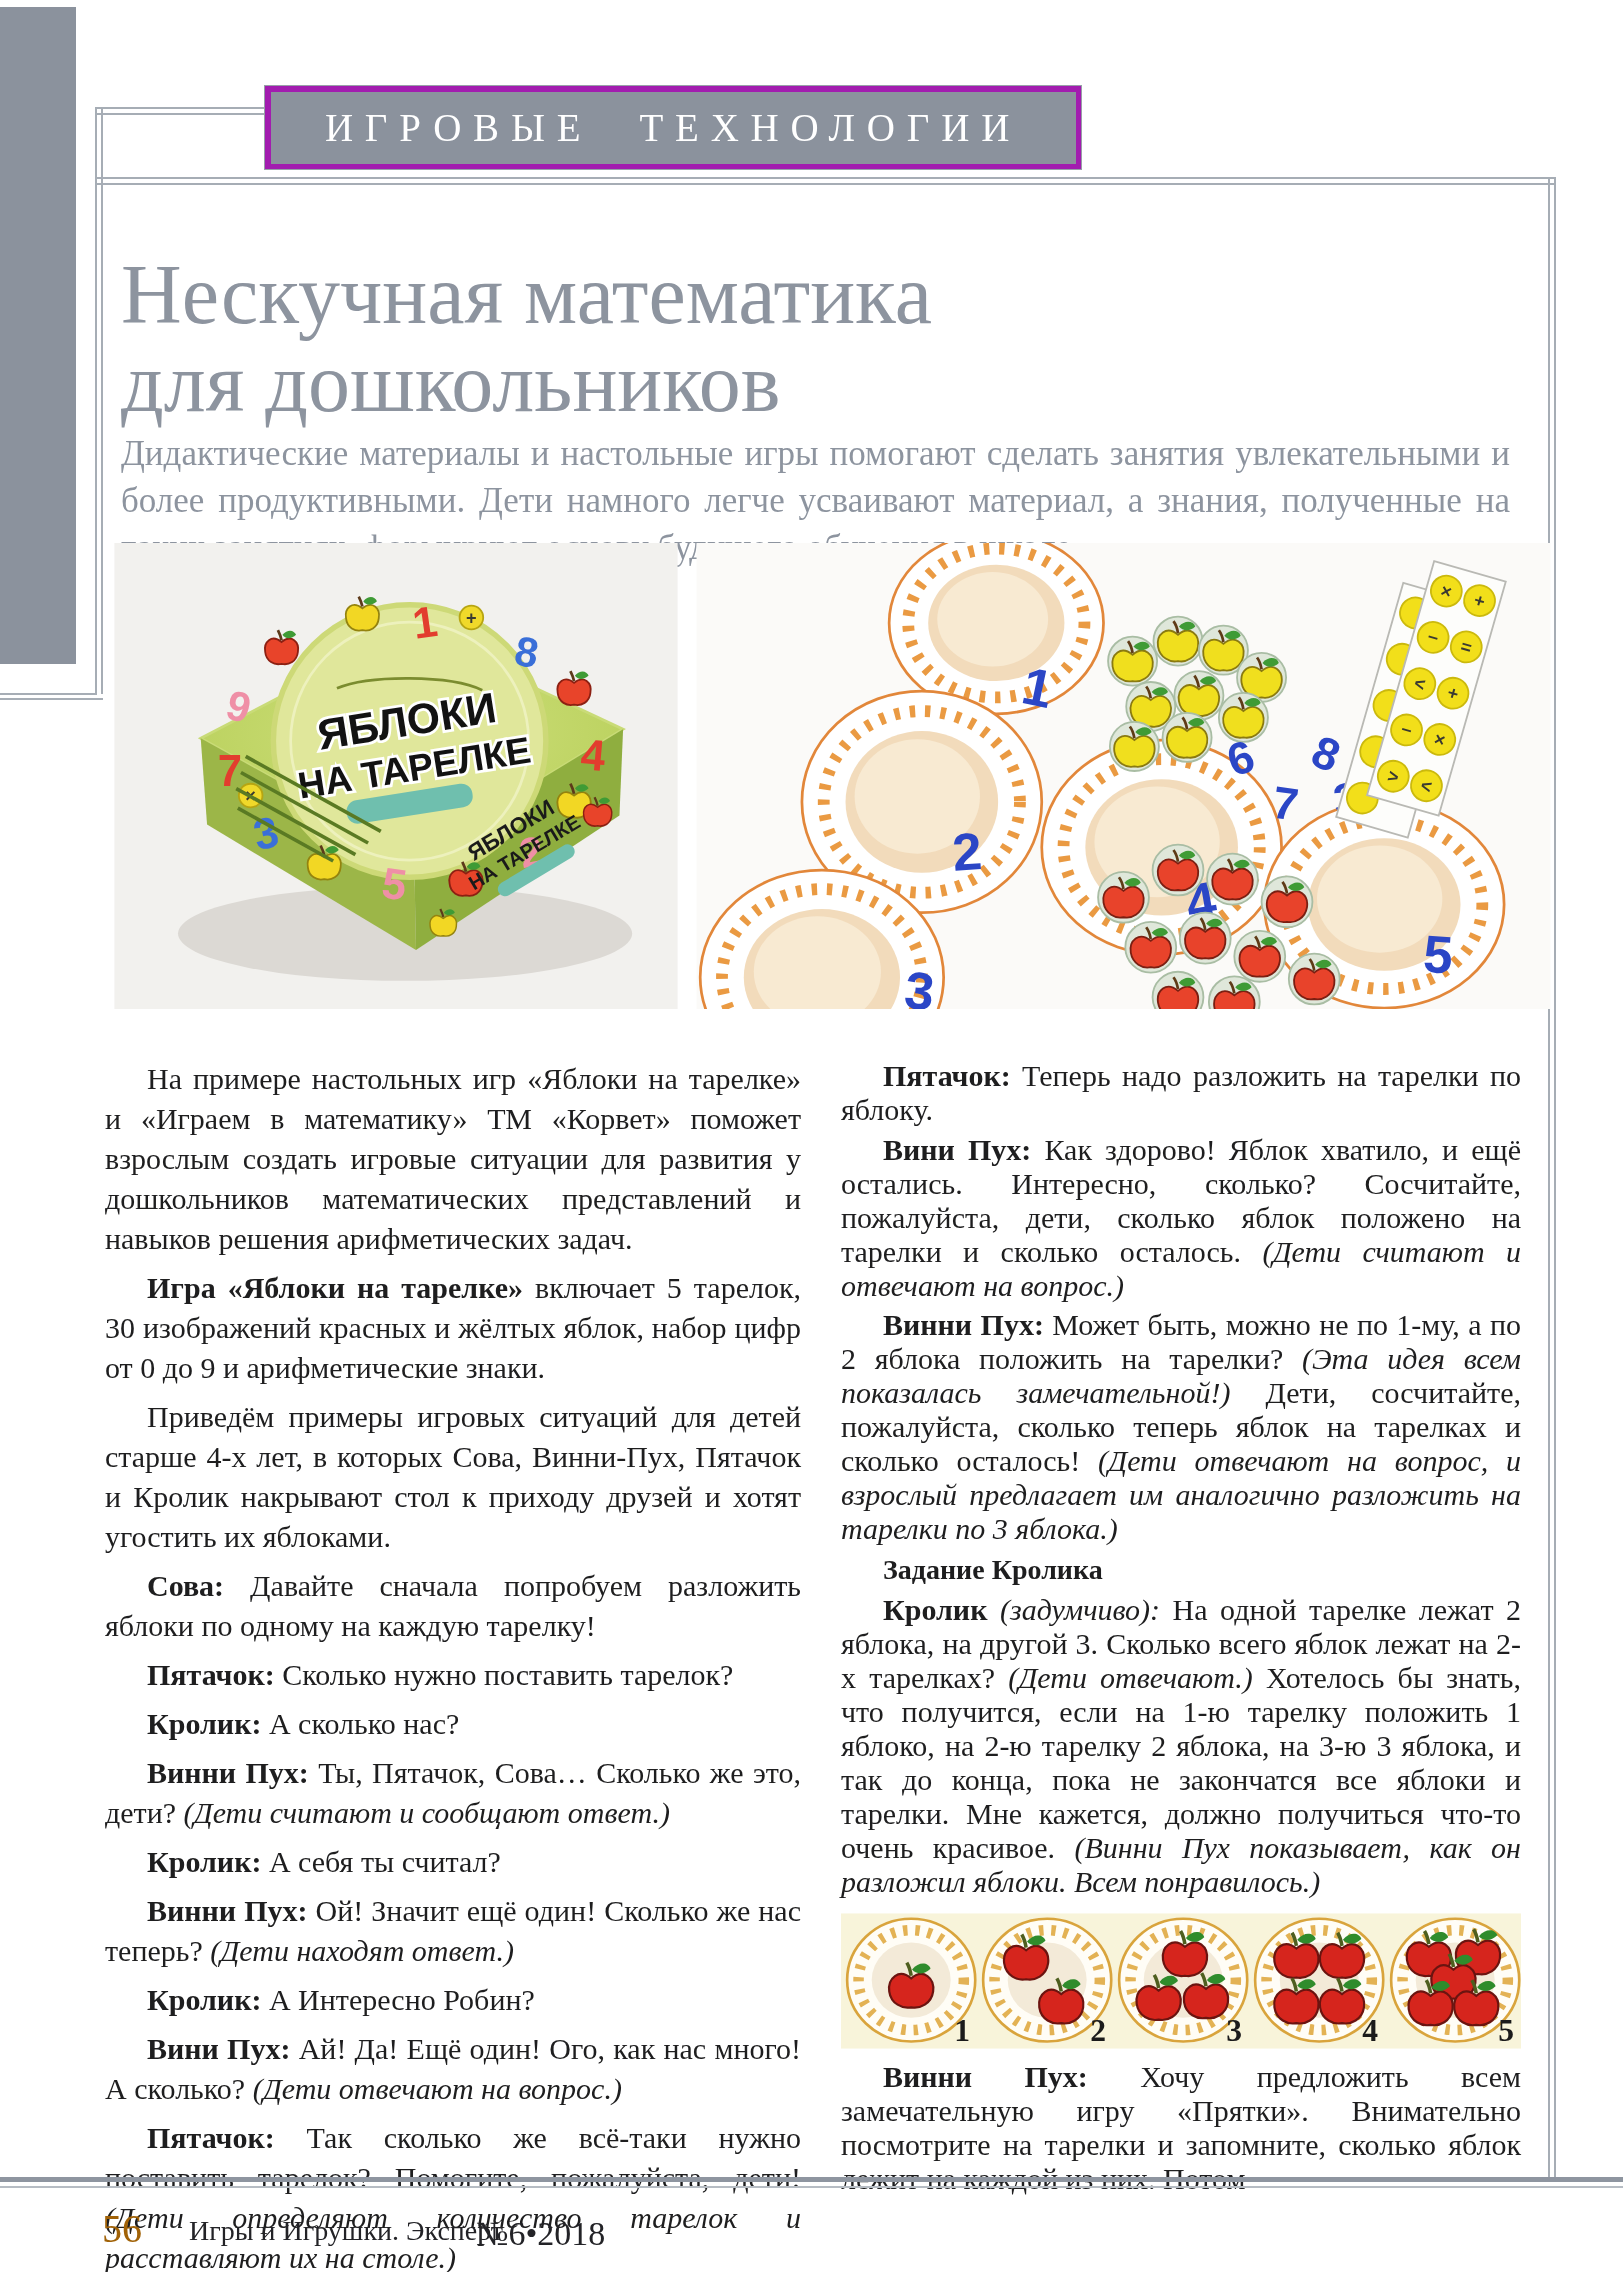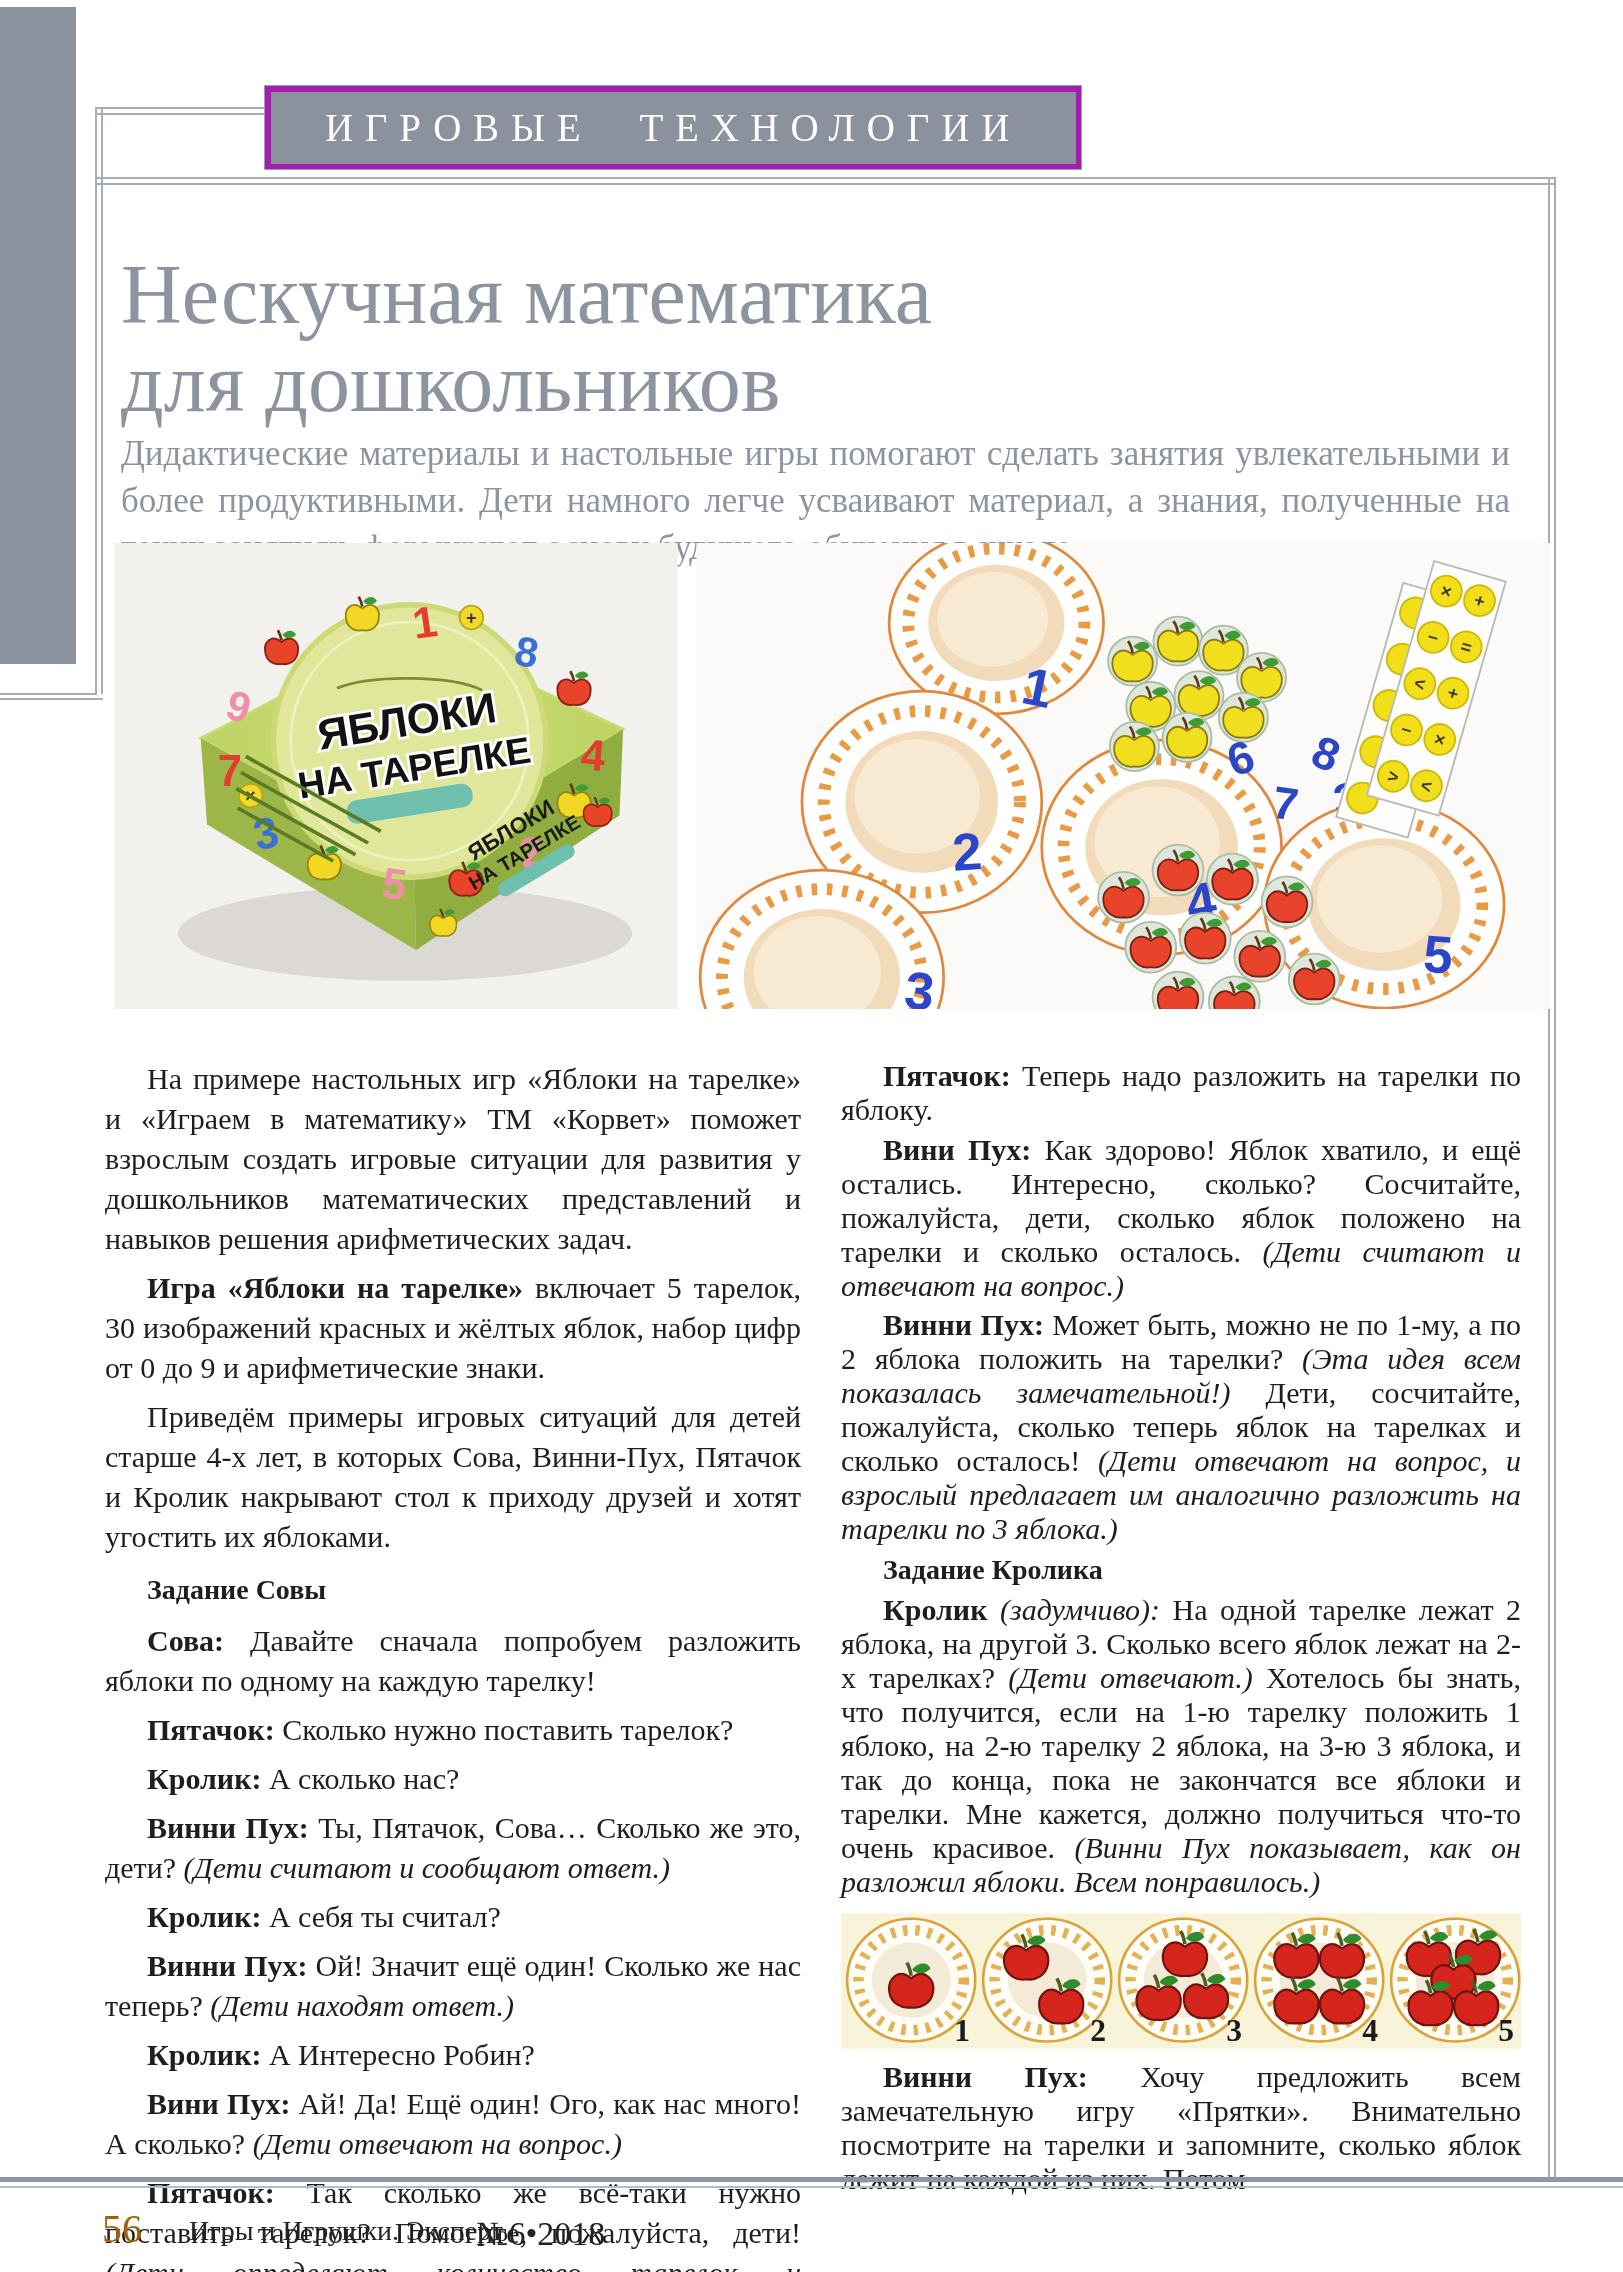--- a/index.html
+++ b/index.html
@@ -290,21 +290,20 @@
         <circle cx="60" cy="240" r="17" fill="#f2df1a" stroke="#cbb90d" stroke-width="2"></circle>
           <text class="signchar" x="60" y="247">&lt;</text>
       </g>
     </svg>
   </div>
 
   <div class="col col-left">
       <p class="para"><span class="n">На примере настольных игр «Яблоки на тарелке» и «Играем в математику» ТМ «Корвет» поможет взрослым создать игровые ситуации для развития у дошкольников математических представлений и навыков решения арифметических задач.</span></p>
       <p class="para"><span class="b">Игра «Яблоки на тарелке» </span><span class="n">включает 5 тарелок, 30 изображений красных и жёлтых яблок, набор цифр от 0 до 9 и арифметические знаки.</span></p>
       <p class="para"><span class="n">Приведём примеры игровых ситуаций для детей старше 4-х лет, в которых Сова, Винни-Пух, Пятачок и Кролик накрывают стол к приходу друзей и хотят угостить их яблоками.</span></p>
-      <p class="subhead">Задание Совы</p>
       <p class="para"><span class="b">Сова: </span><span class="n">Давайте сначала попробуем разложить яблоки по одному на каждую тарелку!</span></p>
       <p class="para"><span class="b">Пятачок: </span><span class="n">Сколько нужно поставить тарелок?</span></p>
       <p class="para"><span class="b">Кролик: </span><span class="n">А сколько нас?</span></p>
       <p class="para"><span class="b">Винни Пух: </span><span class="n">Ты, Пятачок, Сова… Сколько же это, дети? </span><span class="i">(Дети считают и сообщают ответ.)</span></p>
       <p class="para"><span class="b">Кролик: </span><span class="n">А себя ты считал?</span></p>
       <p class="para"><span class="b">Винни Пух: </span><span class="n">Ой! Значит ещё один! Сколько же нас теперь? </span><span class="i">(Дети находят ответ.)</span></p>
       <p class="para"><span class="b">Кролик: </span><span class="n">А Интересно Робин?</span></p>
       <p class="para"><span class="b">Вини Пух: </span><span class="n">Ай! Да! Ещё один! Ого, как нас много! А сколько? </span><span class="i">(Дети отвечают на вопрос.)</span></p>
       <p class="para"><span class="b">Пятачок: </span><span class="n">Так сколько же всё-таки нужно поставить тарелок? Помогите, пожалуйста, дети! </span><span class="i">(Дети определяют количество тарелок и расставляют их на столе.)</span></p>
     </div>

